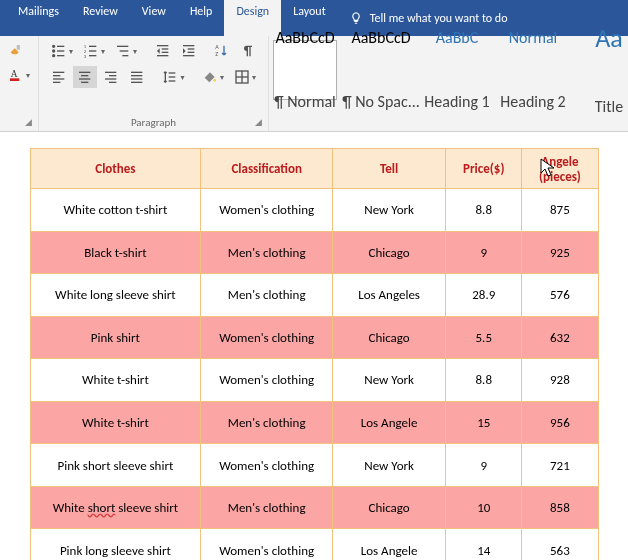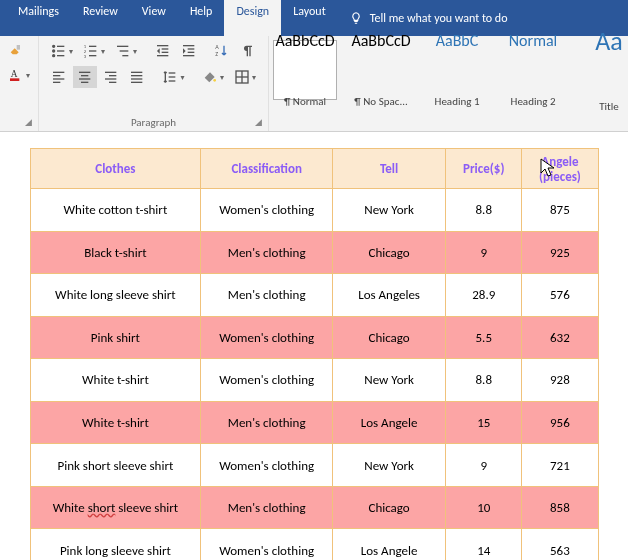--- a/index.html
+++ b/index.html
@@ -71,21 +71,21 @@
   .style-tile {
     width: 64px; height: 60px;
     border: 1px solid transparent;
     display:flex; flex-direction:column; align-items:center; justify-content:center;
     gap:4px; cursor:pointer;
     padding: 2px;
   }
   .style-tile.sel { border-color:#b0b0b0; background:#fff; }
   .style-tile .preview { font-family: Calibri, sans-serif; font-size:16px; line-height:1; }
   .style-tile .preview.big { font-size:26px; }
-  .style-tile .name { font-size:11px; color:#444; white-space:nowrap;margin-top:42px; }
+  .style-tile .name { font-size:16px; color:#444; white-space:nowrap;margin-top:42px; }
   .hdg1 .preview, .hdg2 .preview, .tit .preview { color:#2e74b5; }
   .tit .preview { font-size:26px; }
   
   .doc {
     padding: 16px 26px 0;
     background:#fff;
     height: calc(560px - 24px - 96px);
     overflow:hidden;
     display: flex;
     justify-content: center;
@@ -101,21 +101,21 @@
   table.data th, table.data td {
     border: 1px solid #f0c27b;
     text-align: center;
     vertical-align: middle;
     height: 40px;
     padding: 2px 4px;
     background:#fff;
   }
   table.data th {
     background: #fce9d0;
-    color: #8b5cf6;
+    color: #b91c1c;
     font-weight: bold;
   }
   table.data td.odd { background: #fca5a5; color:#000; }
   .col0{width:166px;} .col1{width:128px;} .col2{width:110px;} .col3{width:74px;} .col4{width:74px;}
   .squig { text-decoration: underline wavy #d04040; text-decoration-skip-ink: none; text-align: right;}
   
   .cursor {
     position:absolute; left:540px; top:26px; pointer-events:none;
     width:16px;height:20px;
   }

